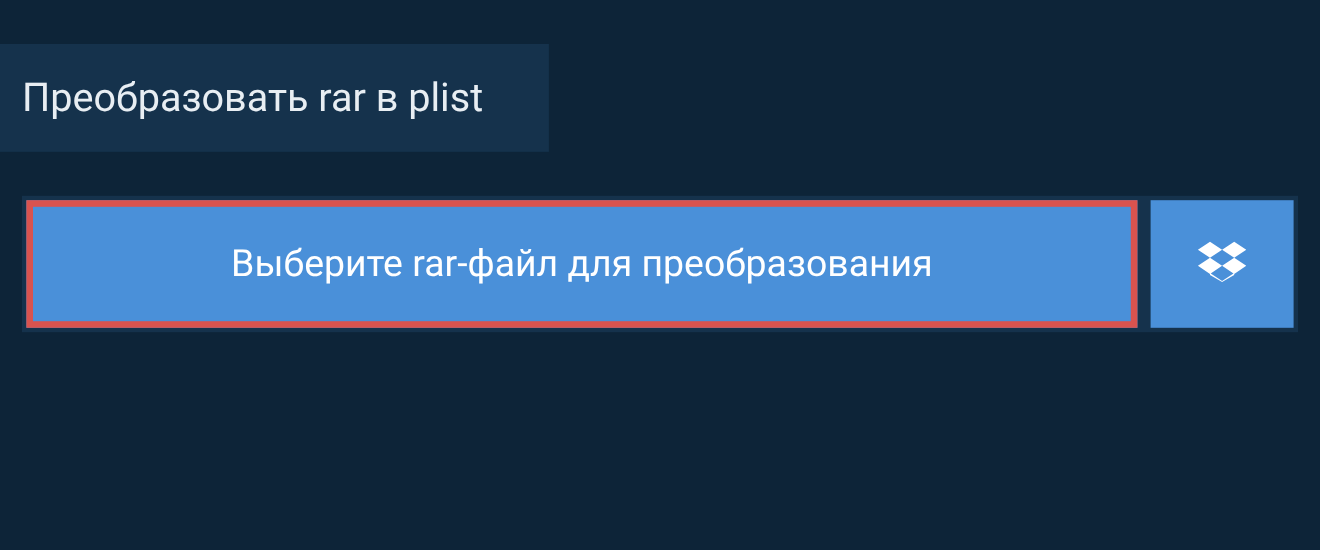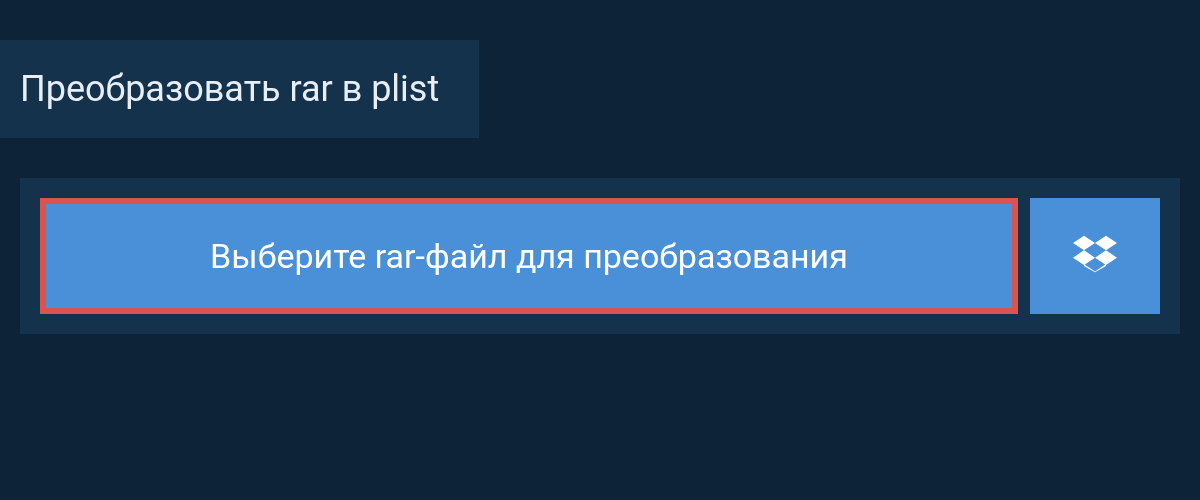--- a/index.html
+++ b/index.html
@@ -10,33 +10,33 @@
     body {
       width: 1200px;
       height: 500px;
       background: #0d2438;
       font-family: -apple-system, BlinkMacSystemFont, "Segoe UI", Roboto, Arial, sans-serif;
       overflow: hidden;
     }
     .header-bar {
       background: #15324c;
       display: inline-block;
-      padding: 28px 40px 28px 20px;
+      padding: 28px 60px 28px 20px;
       margin-top: 40px;
       margin-left: 0;
     }
     .header-title {
       color: #e8eef3;
       font-size: 36px;
       font-weight: 400;
     }
     .upload-section {
       background: #15324c;
       margin: 40px 20px 0 20px;
-      padding: 20px;
+      padding: 4px;
       display: flex;
       gap: 12px;
     }
     .file-select-button {
       flex: 1;
       background: #4a90d9;
       border: 6px solid #d9534f;
       color: #ffffff;
       font-size: 34px;
       font-weight: 400;

